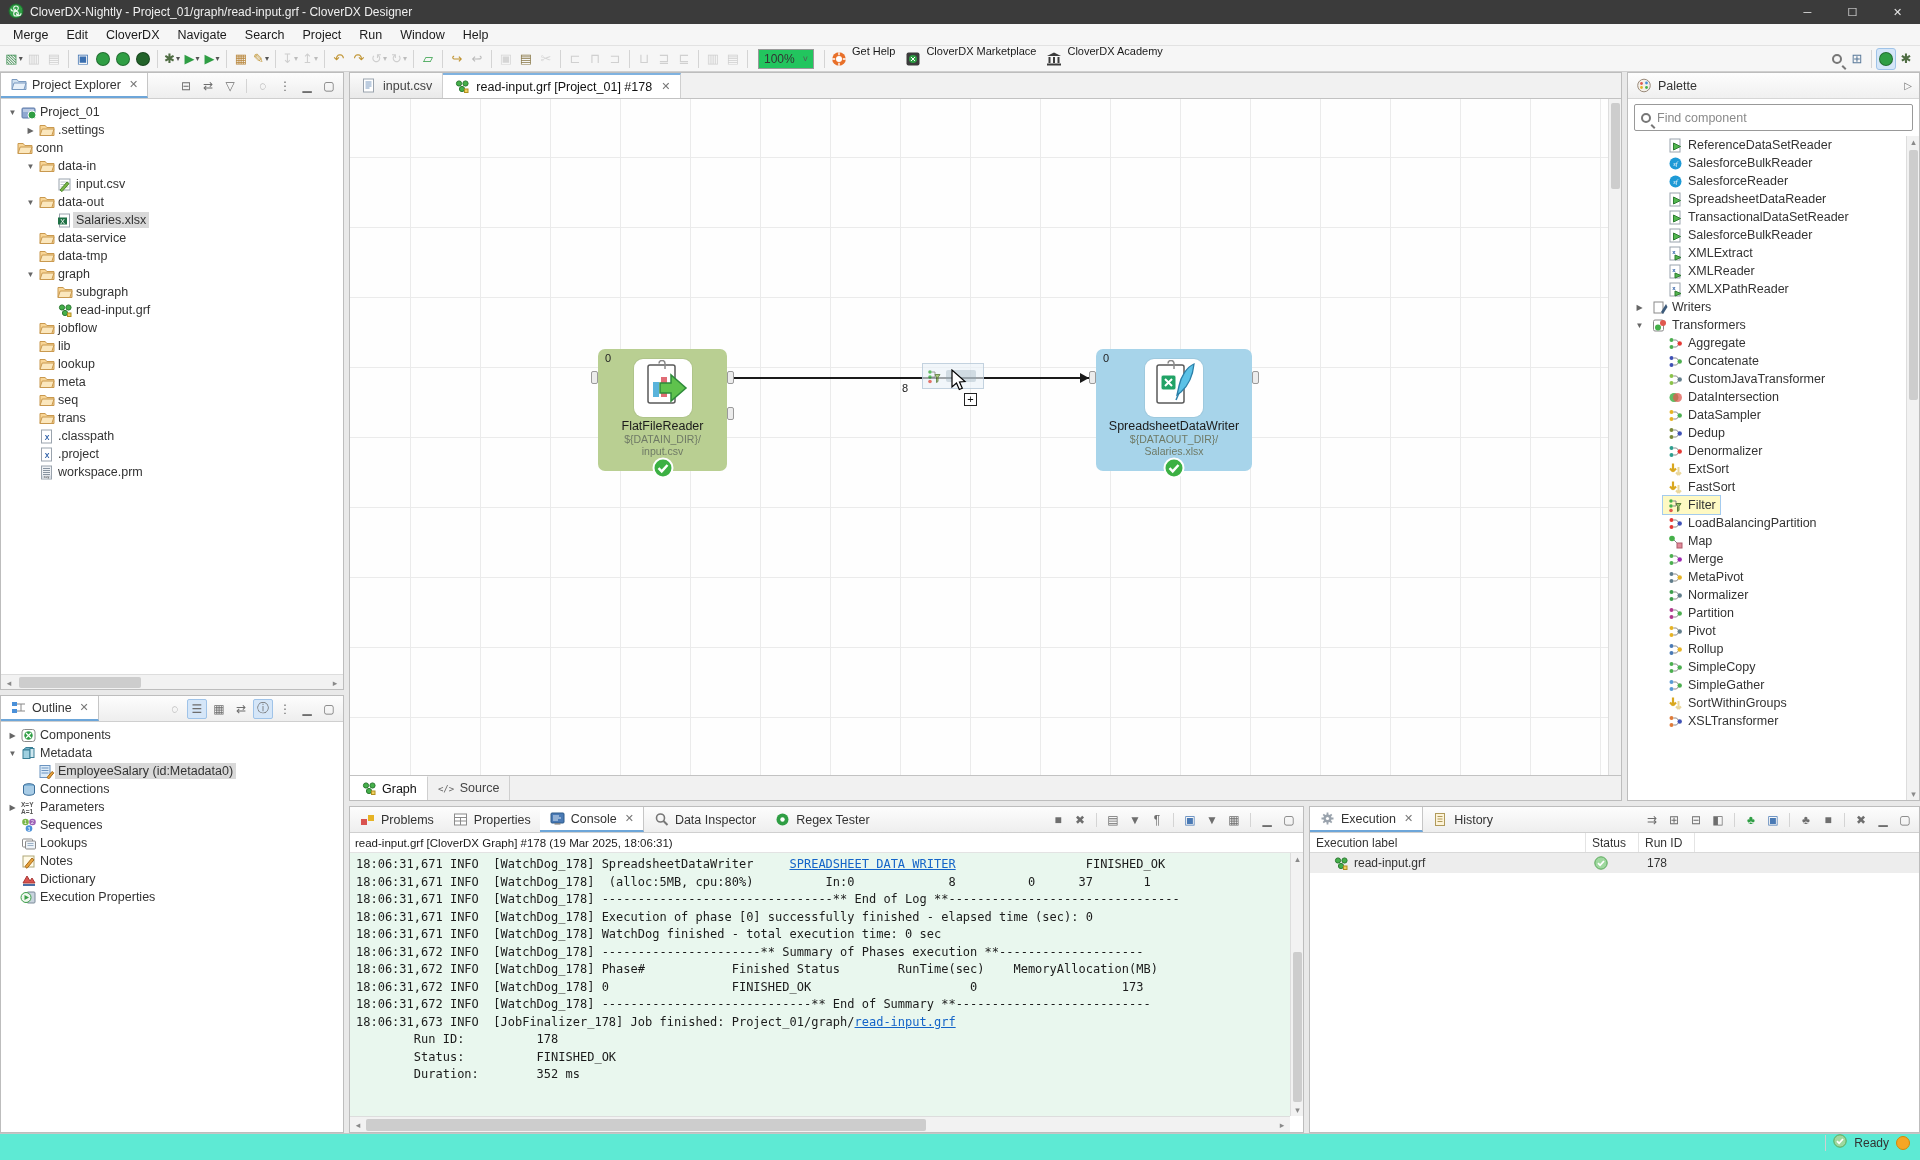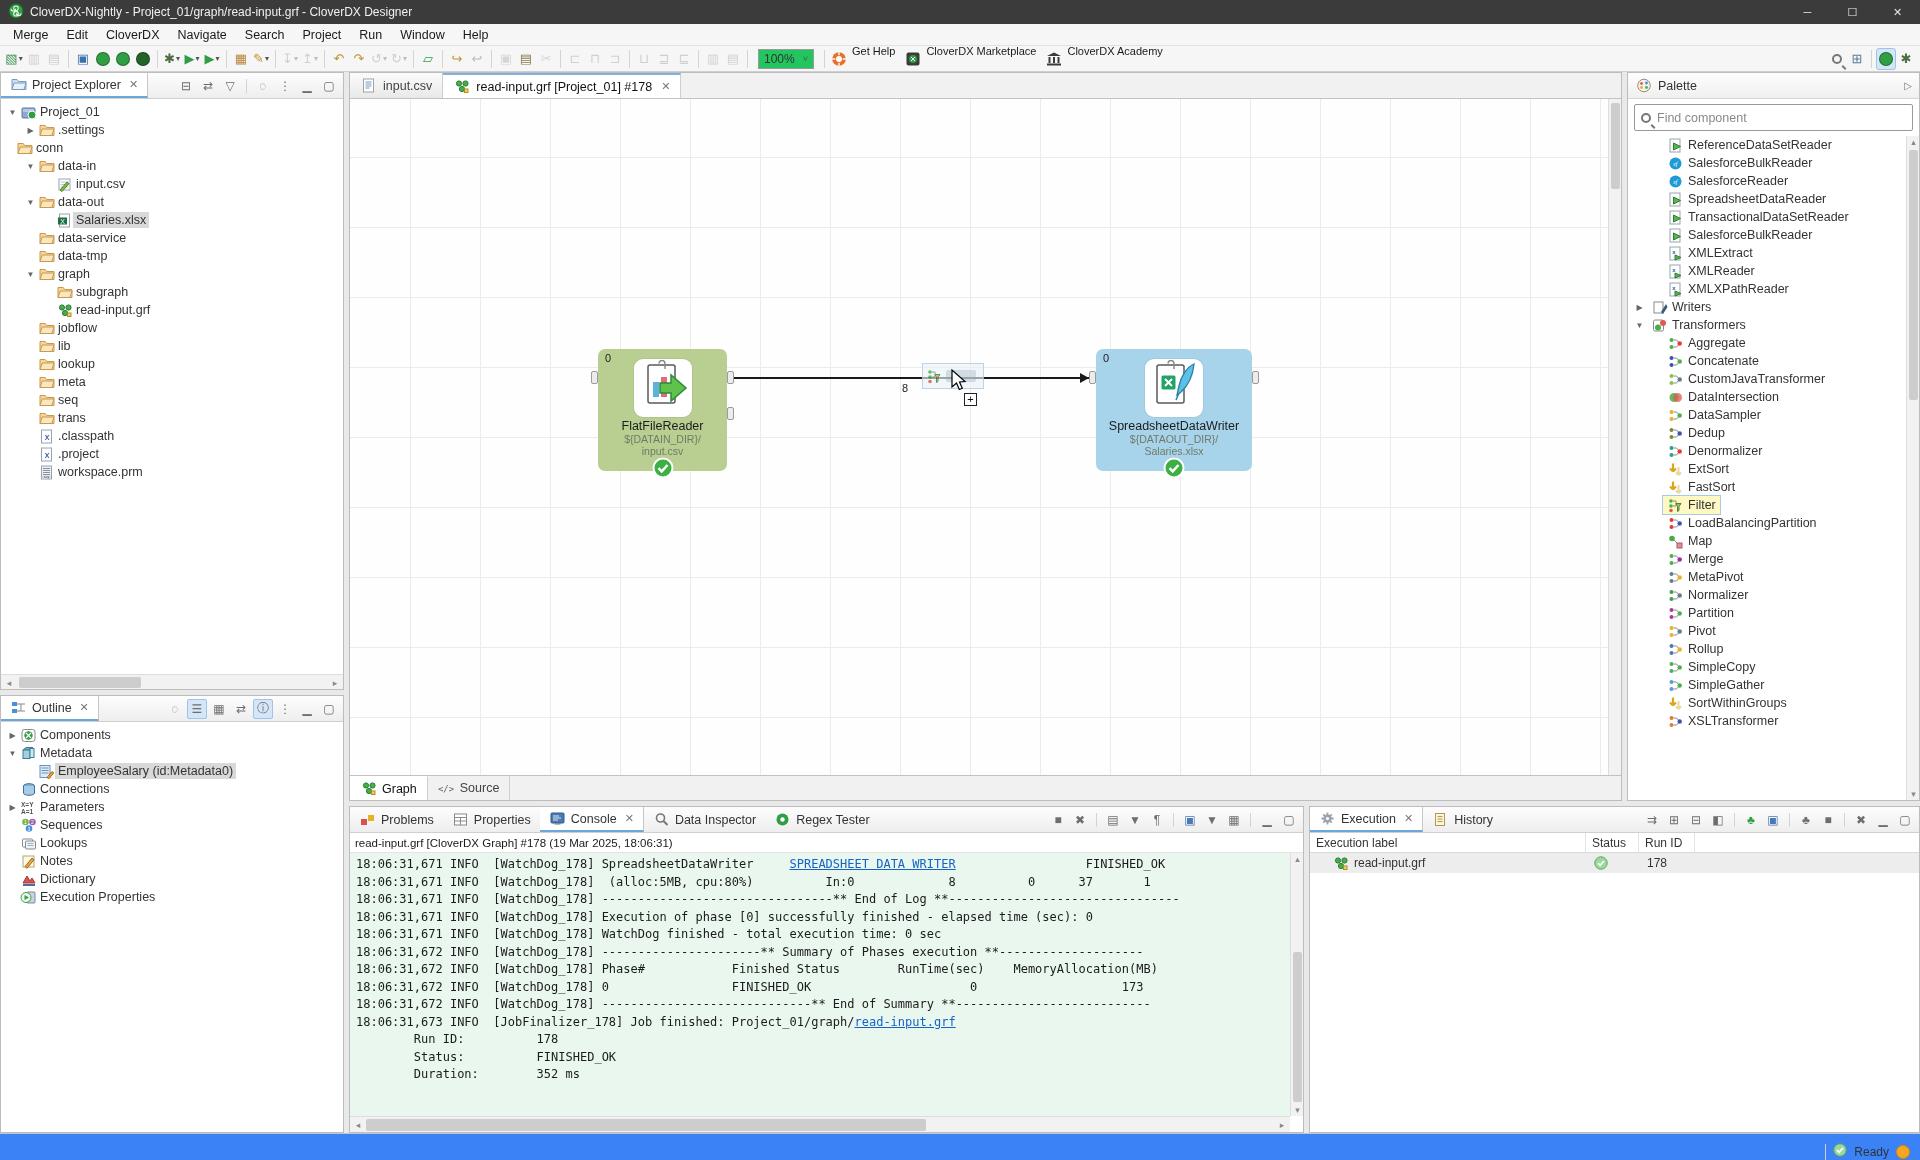--- a/index.html
+++ b/index.html
@@ -109,22 +109,22 @@
     white-space:pre; padding:3px 0 0 6px; color:#1b1b1b; }
   #console-log a { color:#1464c8; text-decoration:underline; }
 
   
   #execution { left:1309px; top:806px; width:611px; height:327px; }
   #exec-colhead { height:20px; display:flex; border-bottom:1px solid #d9d9d9; background:#fff; font-size:12px; }
   .exec-col { padding:2px 6px; border-right:1px solid #e4e4e4; display:flex; align-items:center; }
   .exec-row { height:20px; display:flex; align-items:center; background:#ededed; font-size:12px; }
 
   
-  #statusbar { position:absolute; left:0; bottom:0; right:0; height:27px; background:#3b82f6;
-    border-top:1px solid #c6c6c6; display:flex; align-items:flex-end; font-size:12px; color:#333; }
+  #statusbar { position:absolute; left:0; bottom:0; right:0; height:27px; background:#5eead4;
+    border-top:1px solid #c6c6c6; display:flex; align-items:flex-start; font-size:12px; color:#333; }
   #statusbar-right { margin-left:auto; display:flex; align-items:center; gap:7px; padding-right:10px; }
   .sb-vline { width:1px; height:16px; background:#d0d0d0; }
 
   .mag { width:10px; height:10px; border:2px solid #777; border-radius:50%; position:relative; }
   .mag::after { content:""; position:absolute; width:2px; height:5px; background:#777;
     left:9px; top:9px; transform:rotate(-45deg); }
 </style>
 </head>
 <body>
 

